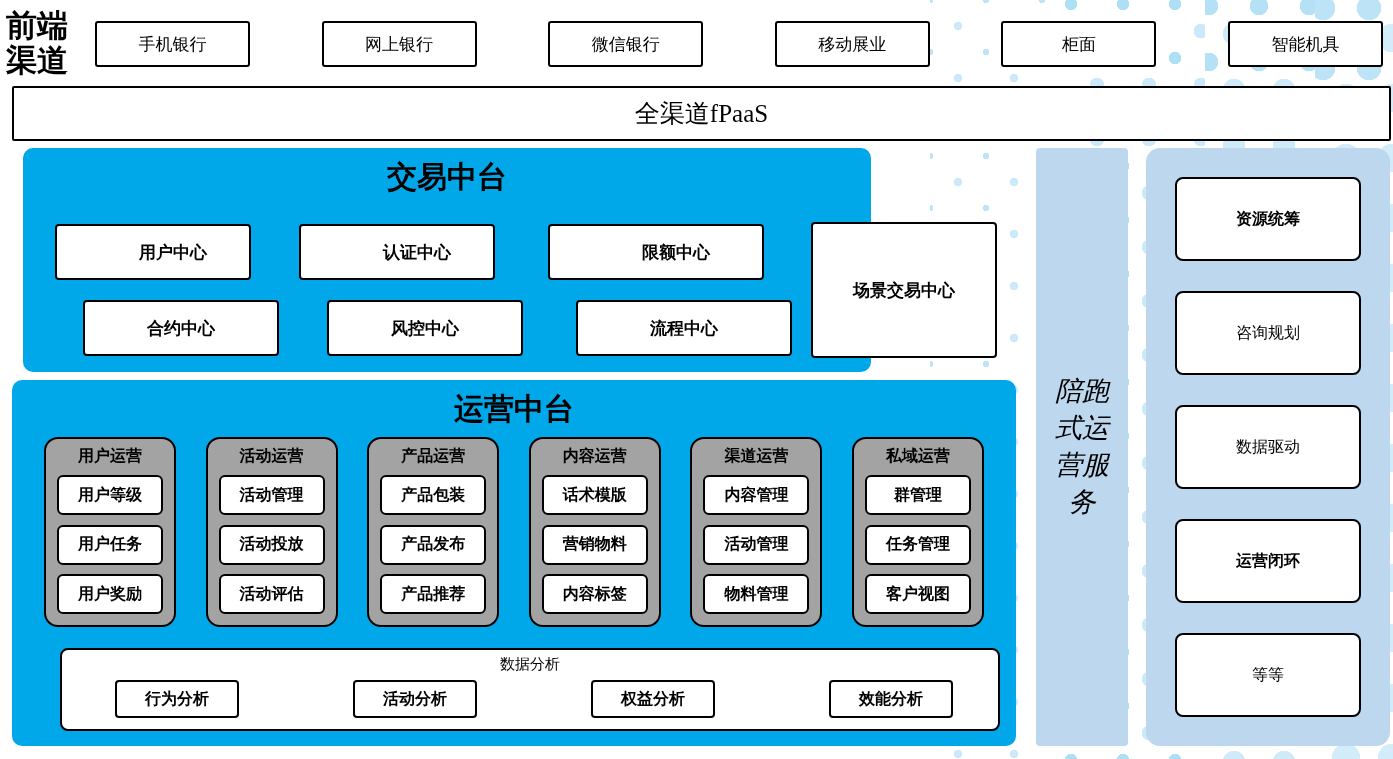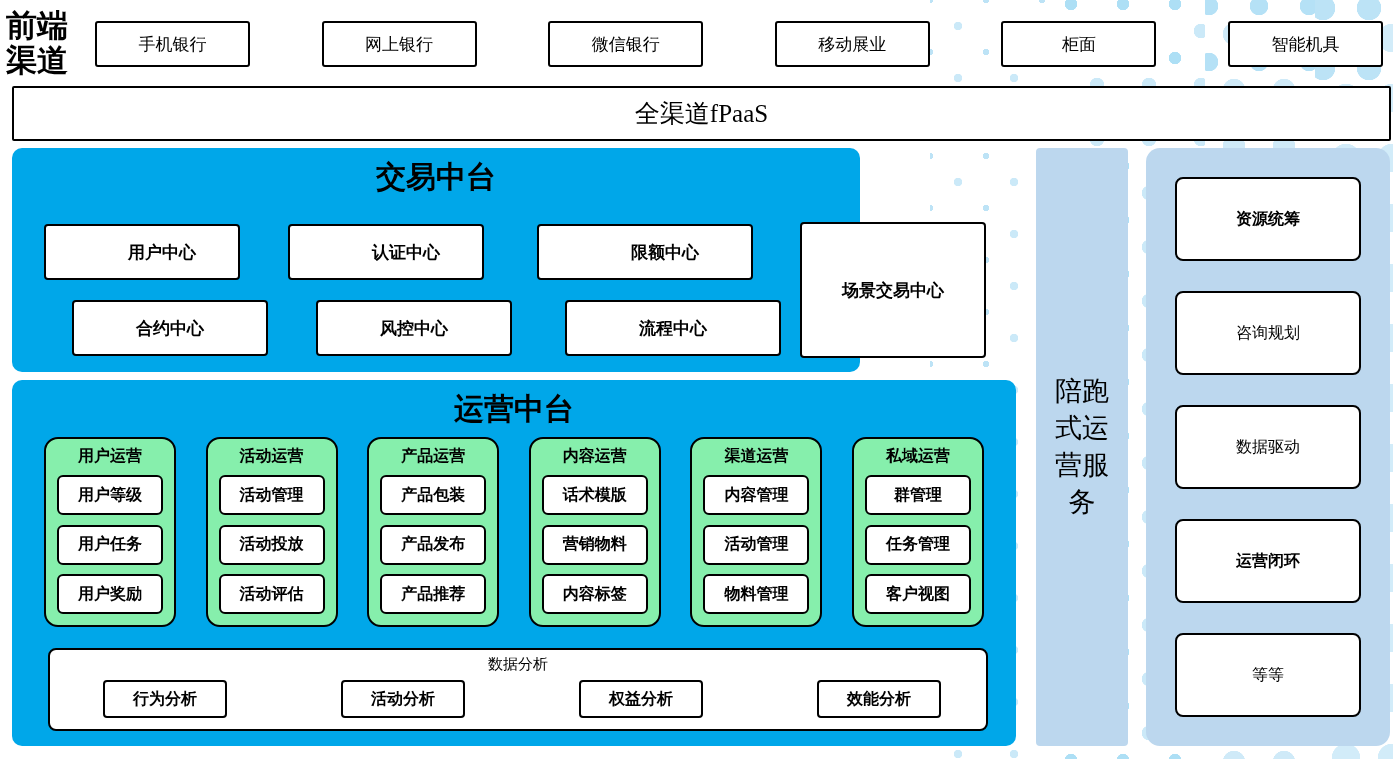--- a/index.html
+++ b/index.html
@@ -40,49 +40,49 @@
   .chan { width:155px; height:46px; border-radius:3px; font-size:17px; font-weight:500; }
 
   
   .fpaas { left:12px; top:86px; width:1379px; height:55px; border-radius:2px;
     font-size:25px; font-weight:500; }
 
   
   .panel { background:#00a7e9; border-radius:10px; }
   .panel-title { text-align:center; font-family:"Liberation Serif","DejaVu Serif",serif;
     font-weight:bold; font-size:30px; padding-top:9px; }
-  .trade { left:12px; top:148px; width:848px; height:224px; }
+  .trade { left:23px; top:148px; width:848px; height:224px; }
   .trade .tb { position:absolute; height:56px; border-radius:4px; font-size:17px; font-weight:600; }
   .tb-c1 { left:32px;  width:196px; }
   .tb-c2 { left:276px; width:196px; }
   .tb-c3 { left:525px; width:216px; }
   .tb-r1 { top:76px;padding-left:40px; }
   .tb-r2 { top:152px;margin-left:28px; }
   .tb-tall { left:788px; top:74px; width:186px; height:136px !important; border-radius:8px; }
 
   .ops { left:12px; top:380px; width:1004px; height:366px; }
   .ops-cols { position:absolute; left:32px; top:57px; width:940px; height:190px;
     display:flex; justify-content:space-between; }
-  .opcol { width:132px; height:190px; background:#86efac; border:2px solid #000;
+  .opcol { width:132px; height:190px; background:#a3a3a3; border:2px solid #000;
     border-radius:14px; display:flex; flex-direction:column; padding:7px 11px 11px; }
   .opcol-title { text-align:center; font-size:16px; font-weight:600; margin-bottom:8px; }
   .opcol-items { flex:1; display:flex; flex-direction:column; justify-content:space-between; }
   .opitem { height:40px; border:2px solid #000; border-radius:6px; background:#fff;
     display:flex; align-items:center; justify-content:center; font-size:16px; font-weight:600; }
 
-  .analysis { position:absolute; left:36px; top:268px; width:940px; height:83px;
+  .analysis { position:absolute; left:48px; top:268px; width:940px; height:83px;
     background:#fff; border:2px solid #000; border-radius:8px; }
   .analysis-title { text-align:center; font-size:15px; font-weight:500; padding-top:5px; }
   .analysis-row { display:flex; justify-content:space-between; padding:6px 45px 0 53px; }
   .anbox { width:124px; height:38px; border-radius:4px; font-size:16px; font-weight:600; }
 
   
   .side-bar { left:1036px; top:148px; width:92px; height:598px;
     background:#bcd7ee; border-radius:4px;
-    display:flex; align-items:center; justify-content:center; }
+    display:flex; align-items:center; justify-content:center;font-style:italic; }
   .side-bar-text { width:62px; text-align:center; font-size:27px; line-height:37px; font-weight:500; }
 
   .right-panel { left:1146px; top:148px; width:244px; height:598px;
     background:#bcd7ee; border-radius:14px;
     display:flex; flex-direction:column; justify-content:space-between; padding:29px; }
   .rp-box { height:84px; border-radius:8px; font-size:16px; font-weight:500; }
   .rp-box.bold { font-weight:bold; }
 </style>
 </head>
 <body>

